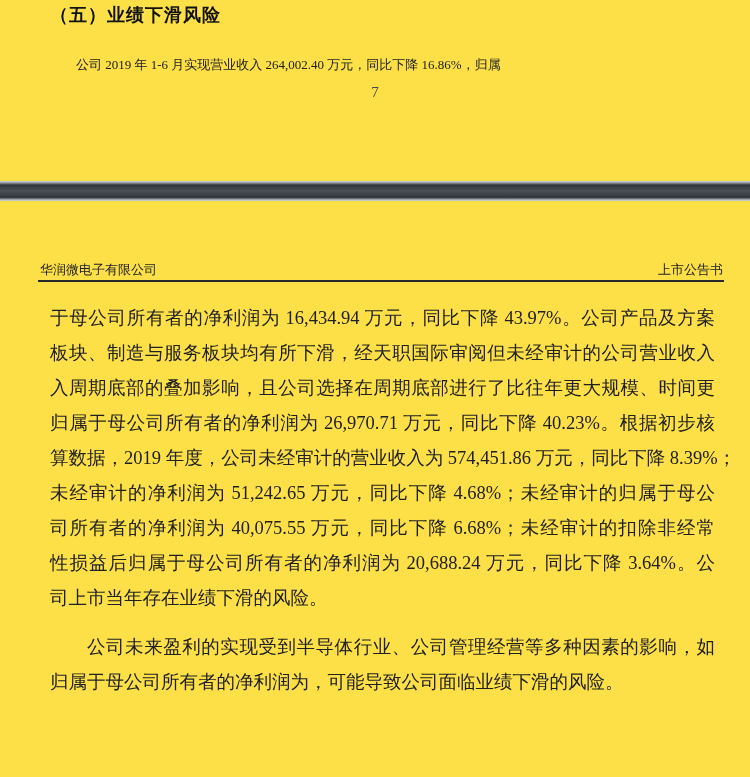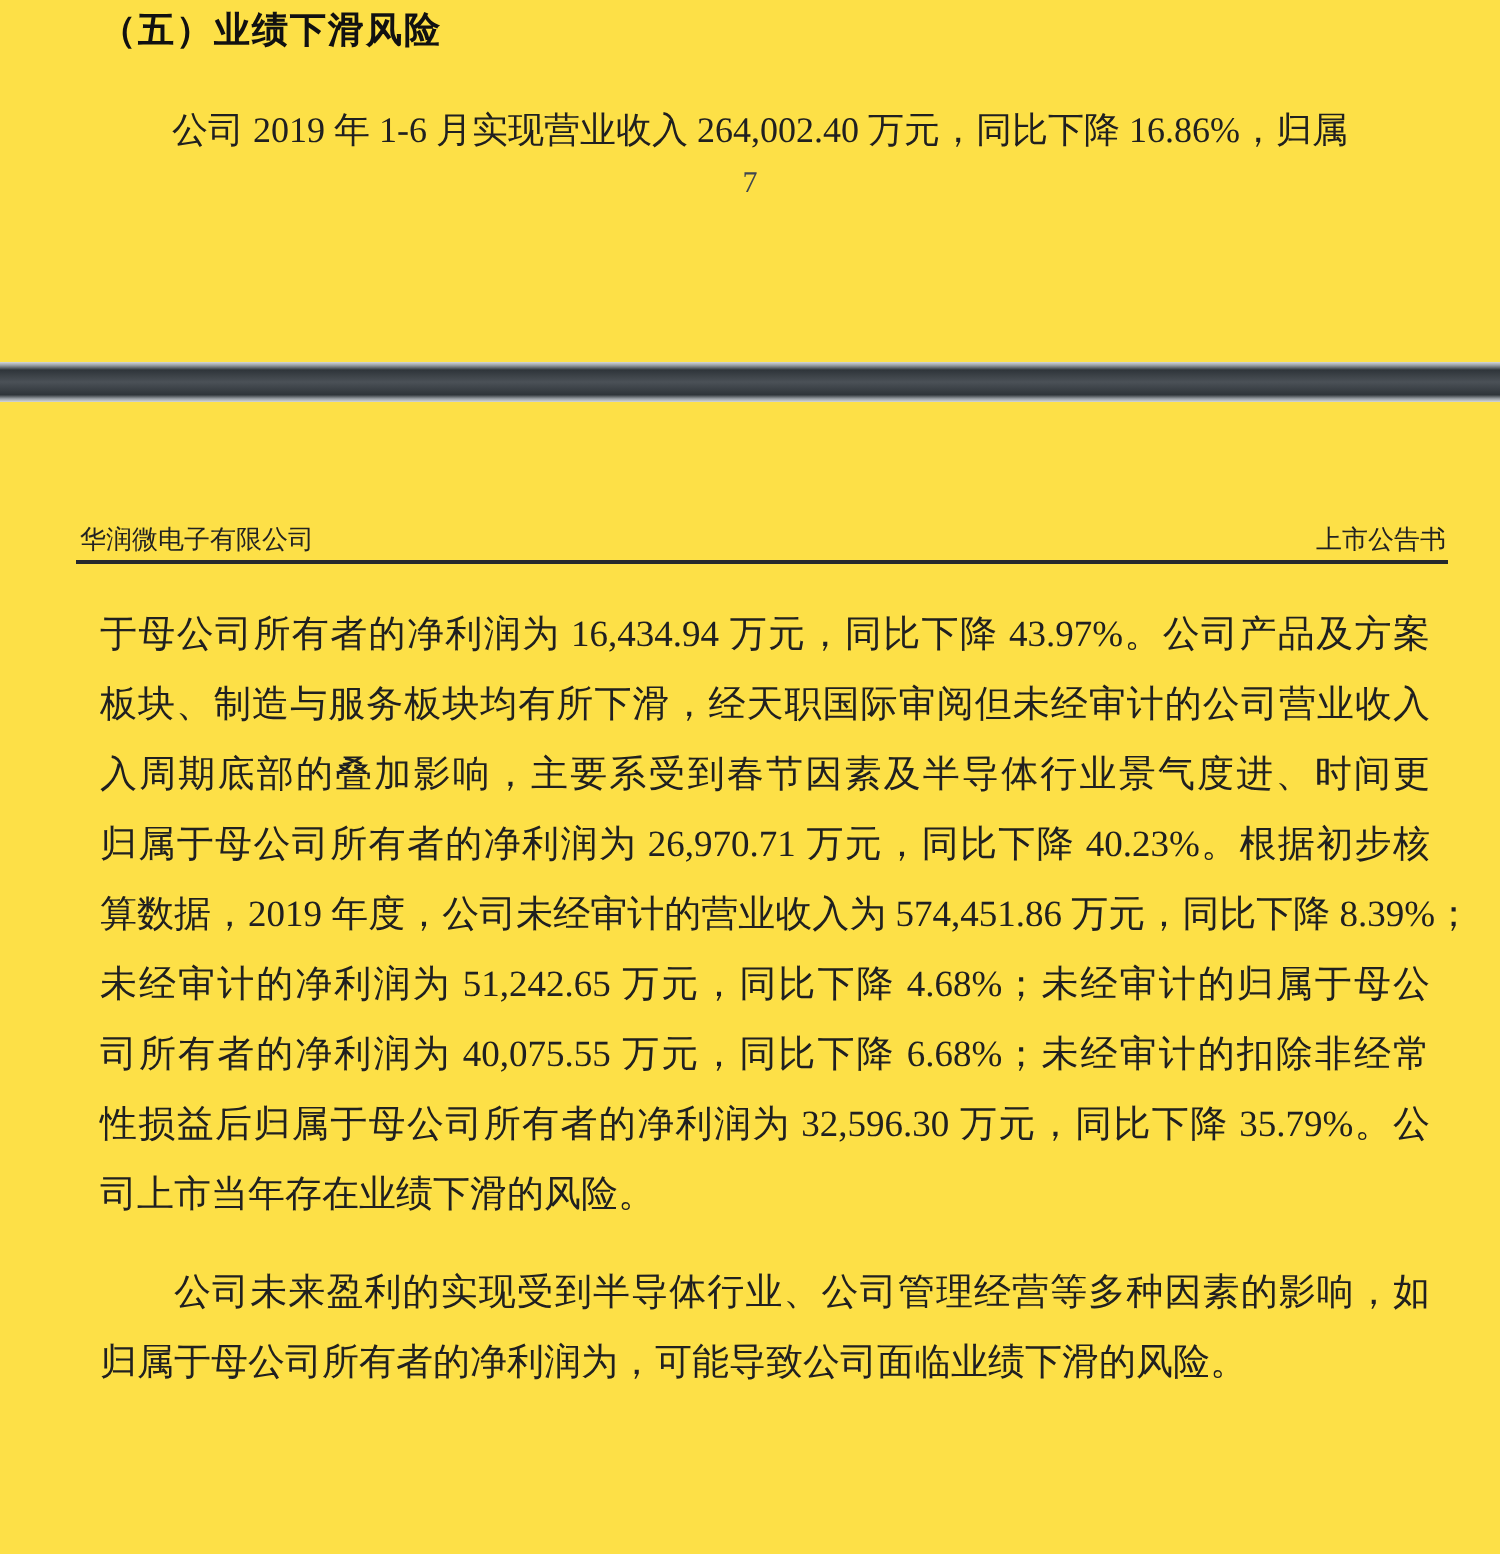--- a/index.html
+++ b/index.html
@@ -11,21 +11,21 @@
     color:#1c1c1c;
     overflow:hidden;
   }
   
   .sec-heading{
     position:absolute;top:3px;left:50px;
     font-size:18px;font-weight:bold;letter-spacing:1px;color:#111;
   }
   .p1-line{
     position:absolute;top:52px;left:50px;width:665px;
-    font-size:18px;line-height:26px;text-indent:2em;color:#202020;
+    font-size:13px;line-height:26px;text-indent:2em;color:#202020;
   }
   .page-number{
     position:absolute;top:84px;left:0;width:750px;
     text-align:center;font-size:15px;color:#3f4650;
   }
   
   .page-sep{
     position:absolute;top:181px;left:0;width:750px;height:20px;
     background:linear-gradient(to bottom,
       #d4d7da 0%,#9aa0a5 8%,
@@ -71,25 +71,25 @@
 
   <div class="doc-header">
     <span class="left">华润微电子有限公司</span>
     <span class="right">上市公告书</span>
   </div>
   <div class="header-rule"></div>
 
   <div class="body-text">
     <div class="tline stretch">于母公司所有者的净利润为 16,434.94 万元，同比下降 43.97%。公司产品及方案</div>
     <div class="tline stretch">板块、制造与服务板块均有所下滑，经天职国际审阅但未经审计的公司营业收入</div>
-    <div class="tline stretch">入周期底部的叠加影响，主要系受到春节因素及半导体行业景气度进、时间更</div>
+    <div class="tline stretch">入周期底部的叠加影响，且公司选择在周期底部进行了比往年更大规模、时间更</div>
     <div class="tline stretch">归属于母公司所有者的净利润为 26,970.71 万元，同比下降 40.23%。根据初步核</div>
     <div class="tline stretch">算数据，2019 年度，公司未经审计的营业收入为 574,451.86 万元，同比下降 8.39%；</div>
     <div class="tline stretch">未经审计的净利润为 51,242.65 万元，同比下降 4.68%；未经审计的归属于母公</div>
     <div class="tline stretch">司所有者的净利润为 40,075.55 万元，同比下降 6.68%；未经审计的扣除非经常</div>
-    <div class="tline stretch">性损益后归属于母公司所有者的净利润为 32,596.30 万元，同比下降 35.79%。公</div>
+    <div class="tline stretch">性损益后归属于母公司所有者的净利润为 20,688.24 万元，同比下降 3.64%。公</div>
     <div class="tline">司上市当年存在业绩下滑的风险。</div>
     <div class="para-gap"></div>
     <div class="tline stretch indent">公司未来盈利的实现受到半导体行业、公司管理经营等多种因素的影响，如</div>
     <div class="tline">归属于母公司所有者的净利润为，可能导致公司面临业绩下滑的风险。</div>
   </div>
 
 </div>
 
 </body></html>

